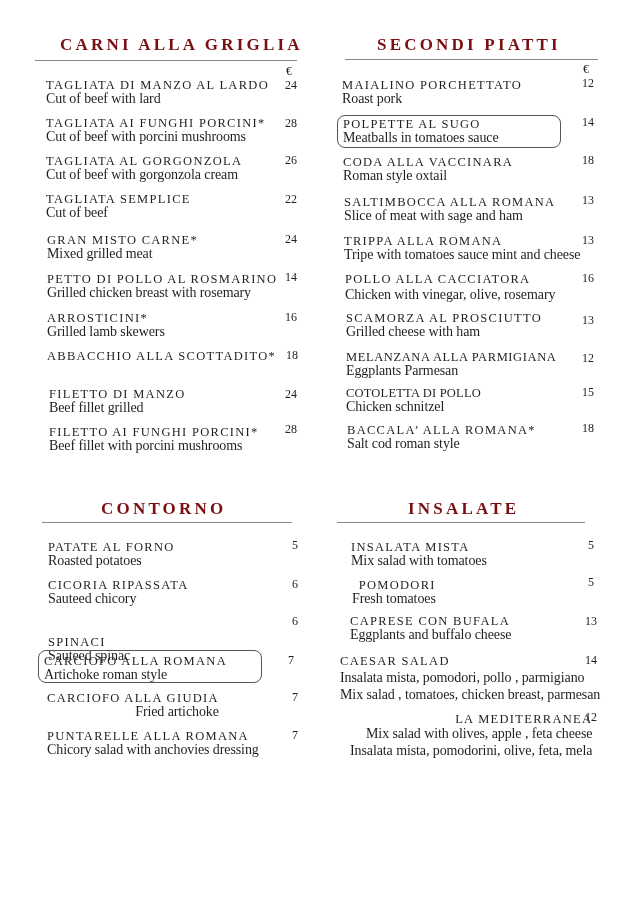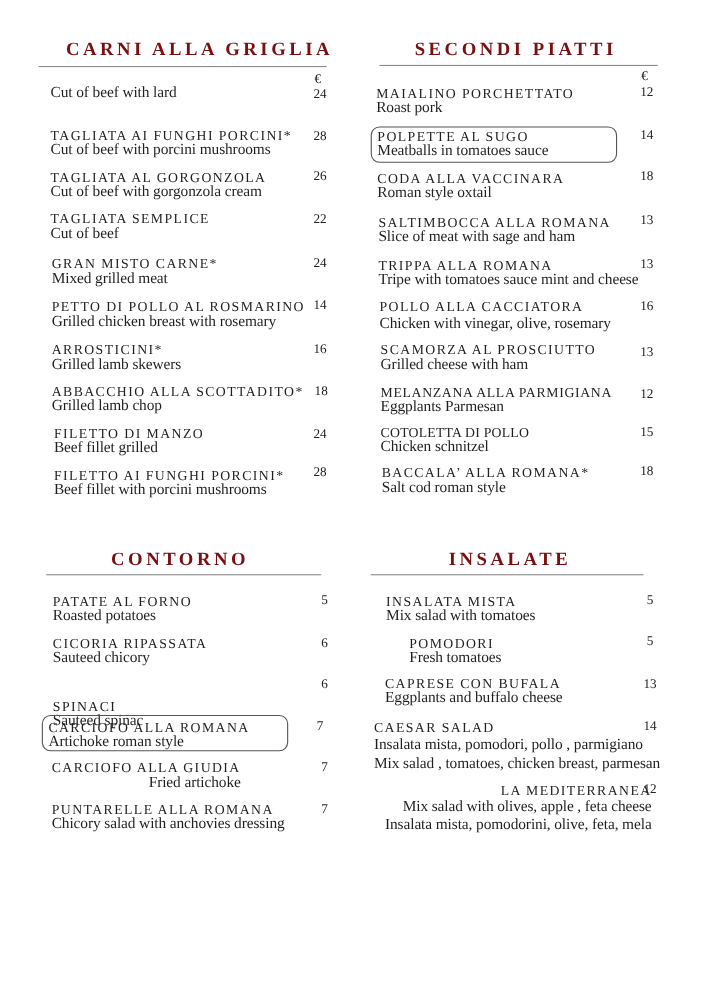--- a/index.html
+++ b/index.html
@@ -18,20 +18,21 @@
 </style>
 </head>
 <body>
 
 <div class="section">
   <div class="sec-title" style="left:60px;top:35px;">CARNI ALLA GRIGLIA</div>
   <div class="sec-rule" style="left:35px;top:60px;width:262px;"></div>
   <div class="euro" style="left:286px;top:64px;">€</div>
 
   <div class="item" style="left:46px;top:78px;">
+    <div class="name">TAGLIATA DI MANZO AL LARDO</div>
     <div class="desc">Cut of beef with lard</div>
   </div>
   <div class="price" style="left:285px;top:78px;">24</div>
 
   <div class="item" style="left:46px;top:116px;">
     <div class="name">TAGLIATA AI FUNGHI PORCINI*</div>
     <div class="desc">Cut of beef with porcini mushrooms</div>
   </div>
   <div class="price" style="left:285px;top:116px;">28</div>
 
@@ -60,21 +61,20 @@
   <div class="price" style="left:285px;top:270px;">14</div>
 
   <div class="item" style="left:47px;top:311px;">
     <div class="name">ARROSTICINI*</div>
     <div class="desc">Grilled lamb skewers</div>
   </div>
   <div class="price" style="left:285px;top:310px;">16</div>
 
   <div class="item" style="left:47px;top:349px;">
     <div class="name">ABBACCHIO ALLA SCOTTADITO*</div>
-    <div class="desc">Grilled lamb chop</div>
   </div>
   <div class="price" style="left:286px;top:348px;">18</div>
 
   <div class="item" style="left:49px;top:387px;">
     <div class="name">FILETTO DI MANZO</div>
     <div class="desc">Beef fillet grilled</div>
   </div>
   <div class="price" style="left:285px;top:387px;">24</div>
 
   <div class="item" style="left:49px;top:425px;">
@@ -196,21 +196,21 @@
 <div class="section">
   <div class="sec-title" style="left:408px;top:499px;">INSALATE</div>
   <div class="sec-rule" style="left:337px;top:522px;width:248px;"></div>
 
   <div class="item" style="left:351px;top:540px;">
     <div class="name">INSALATA MISTA</div>
     <div class="desc">Mix salad with tomatoes</div>
   </div>
   <div class="price" style="left:588px;top:538px;">5</div>
 
-  <div class="item" style="left:372px;top:578px;">
+  <div class="item" style="left:352px;top:578px;text-align:right;">
     <div class="name">POMODORI</div>
     <div class="desc">Fresh tomatoes</div>
   </div>
   <div class="price" style="left:588px;top:575px;">5</div>
 
   <div class="item" style="left:350px;top:614px;">
     <div class="name">CAPRESE CON BUFALA</div>
     <div class="desc">Eggplants and buffalo cheese</div>
   </div>
   <div class="price" style="left:585px;top:614px;">13</div>

